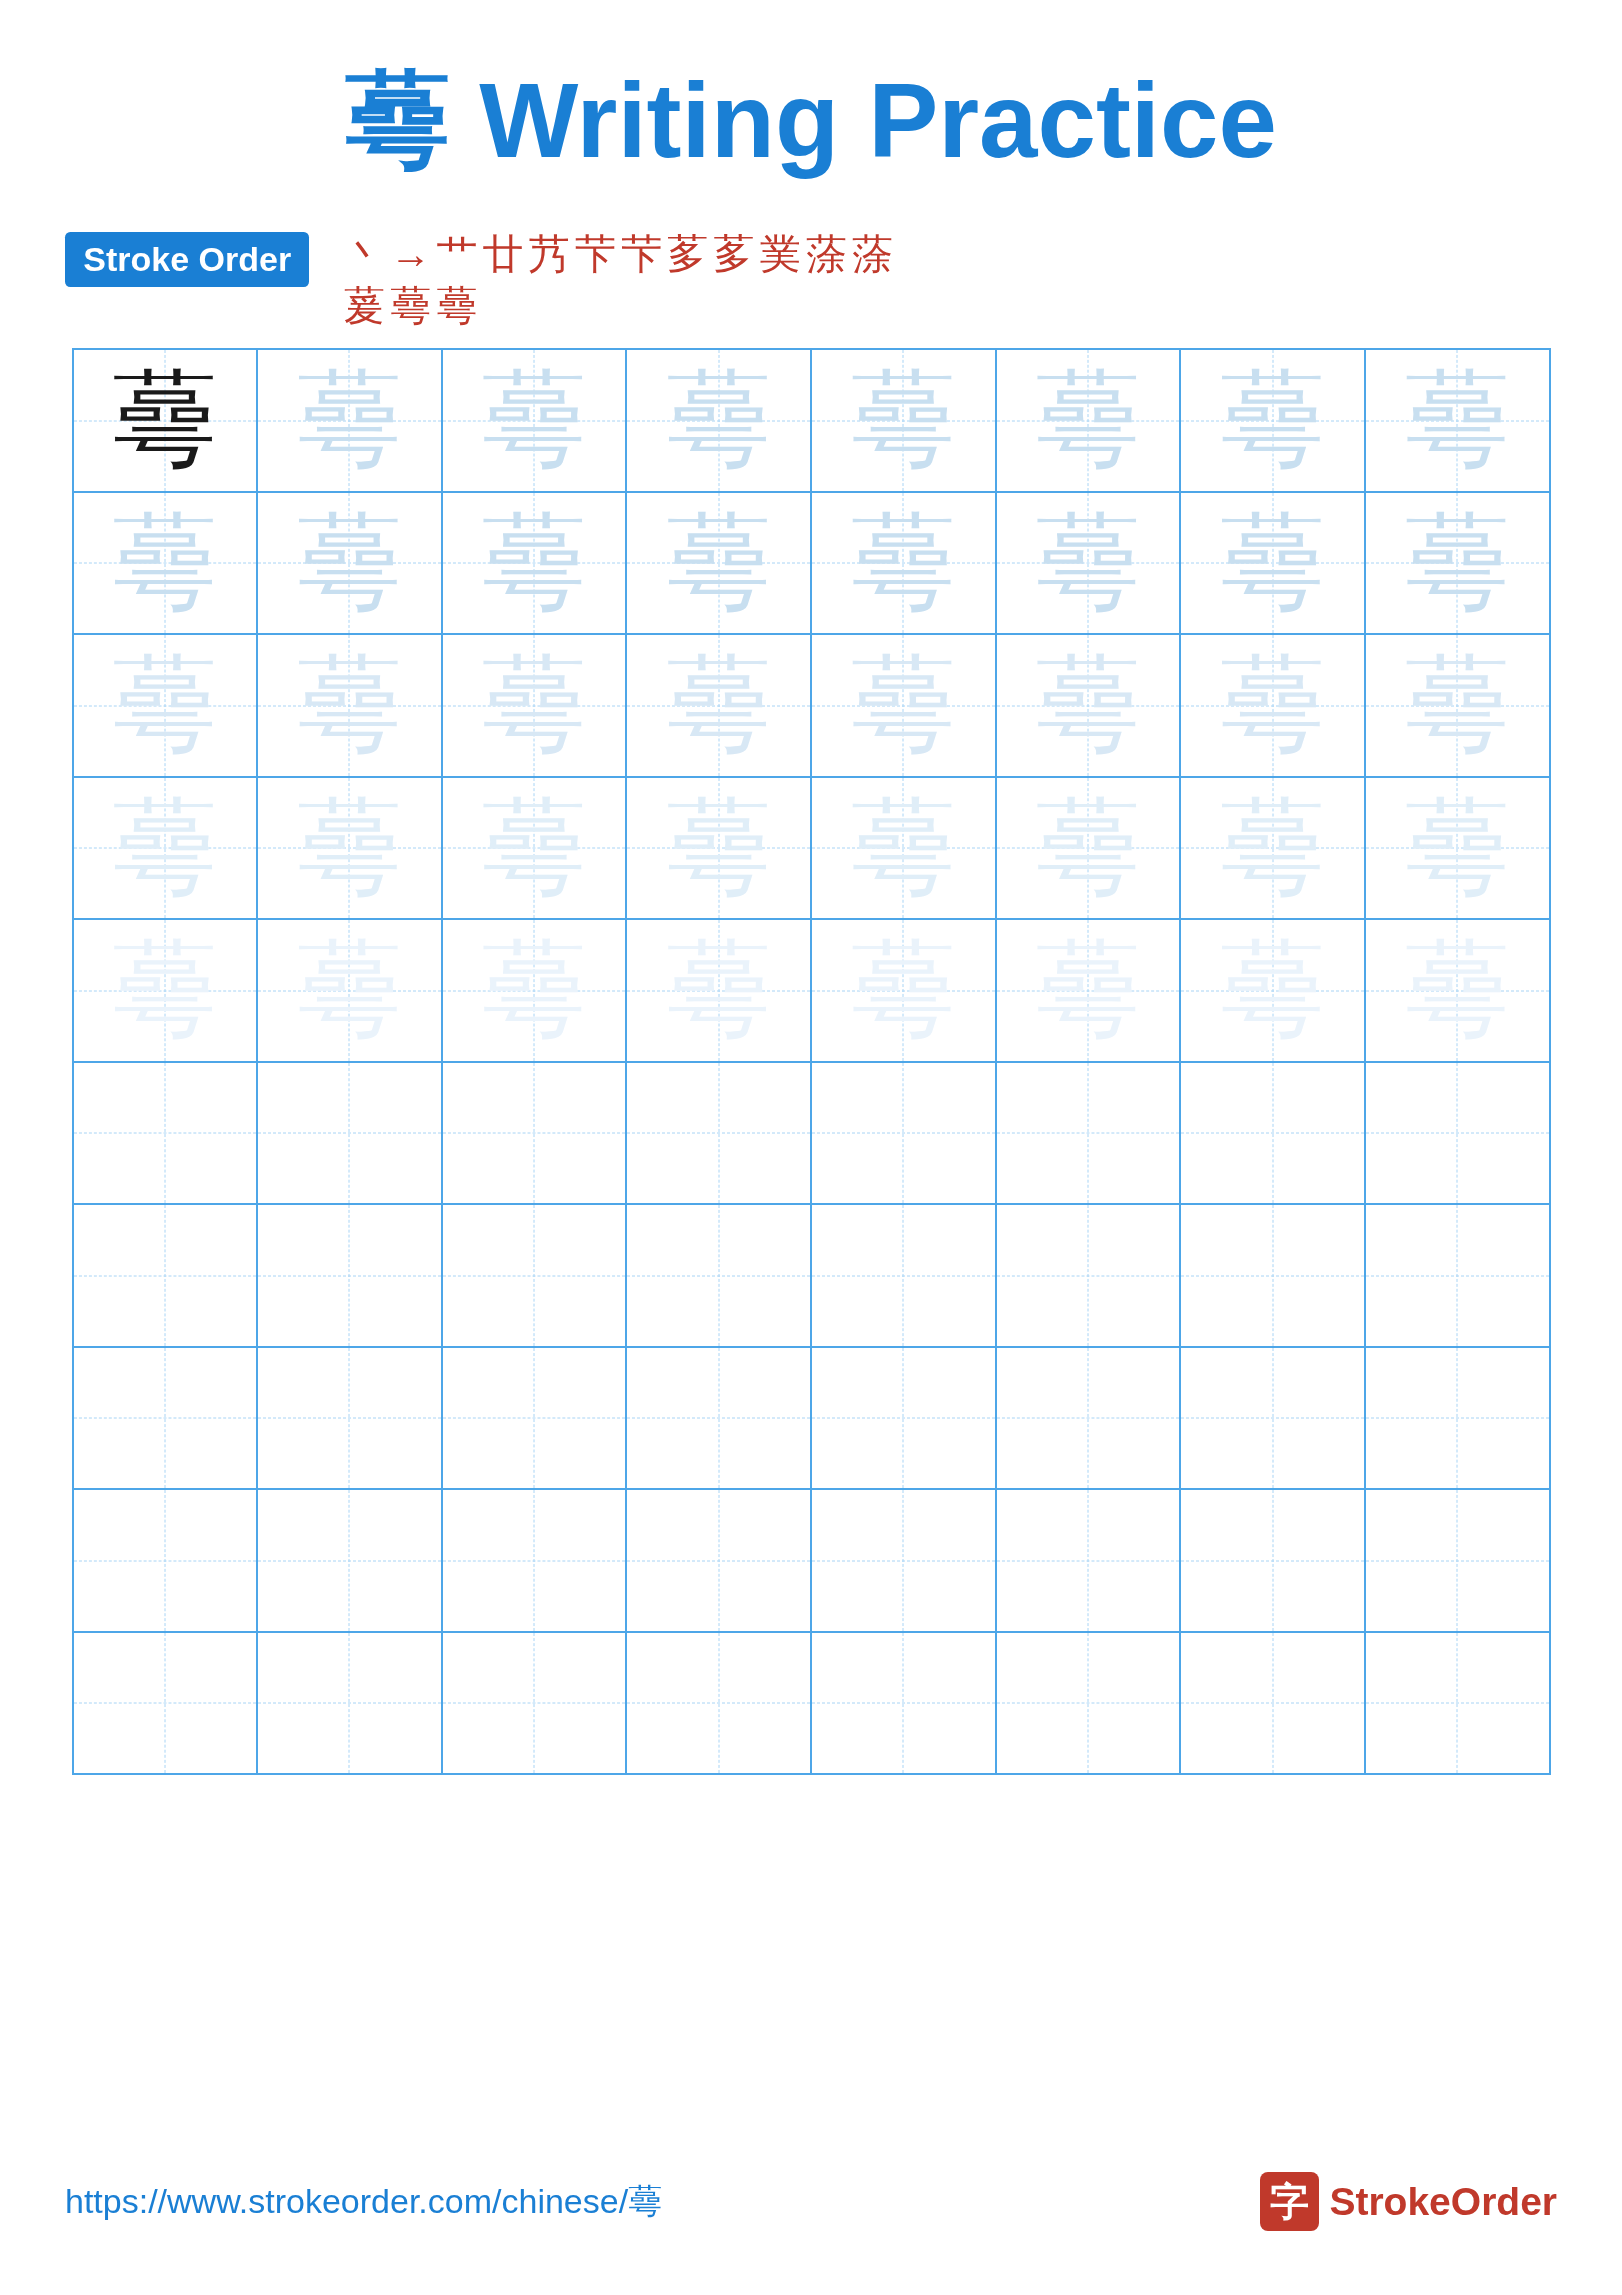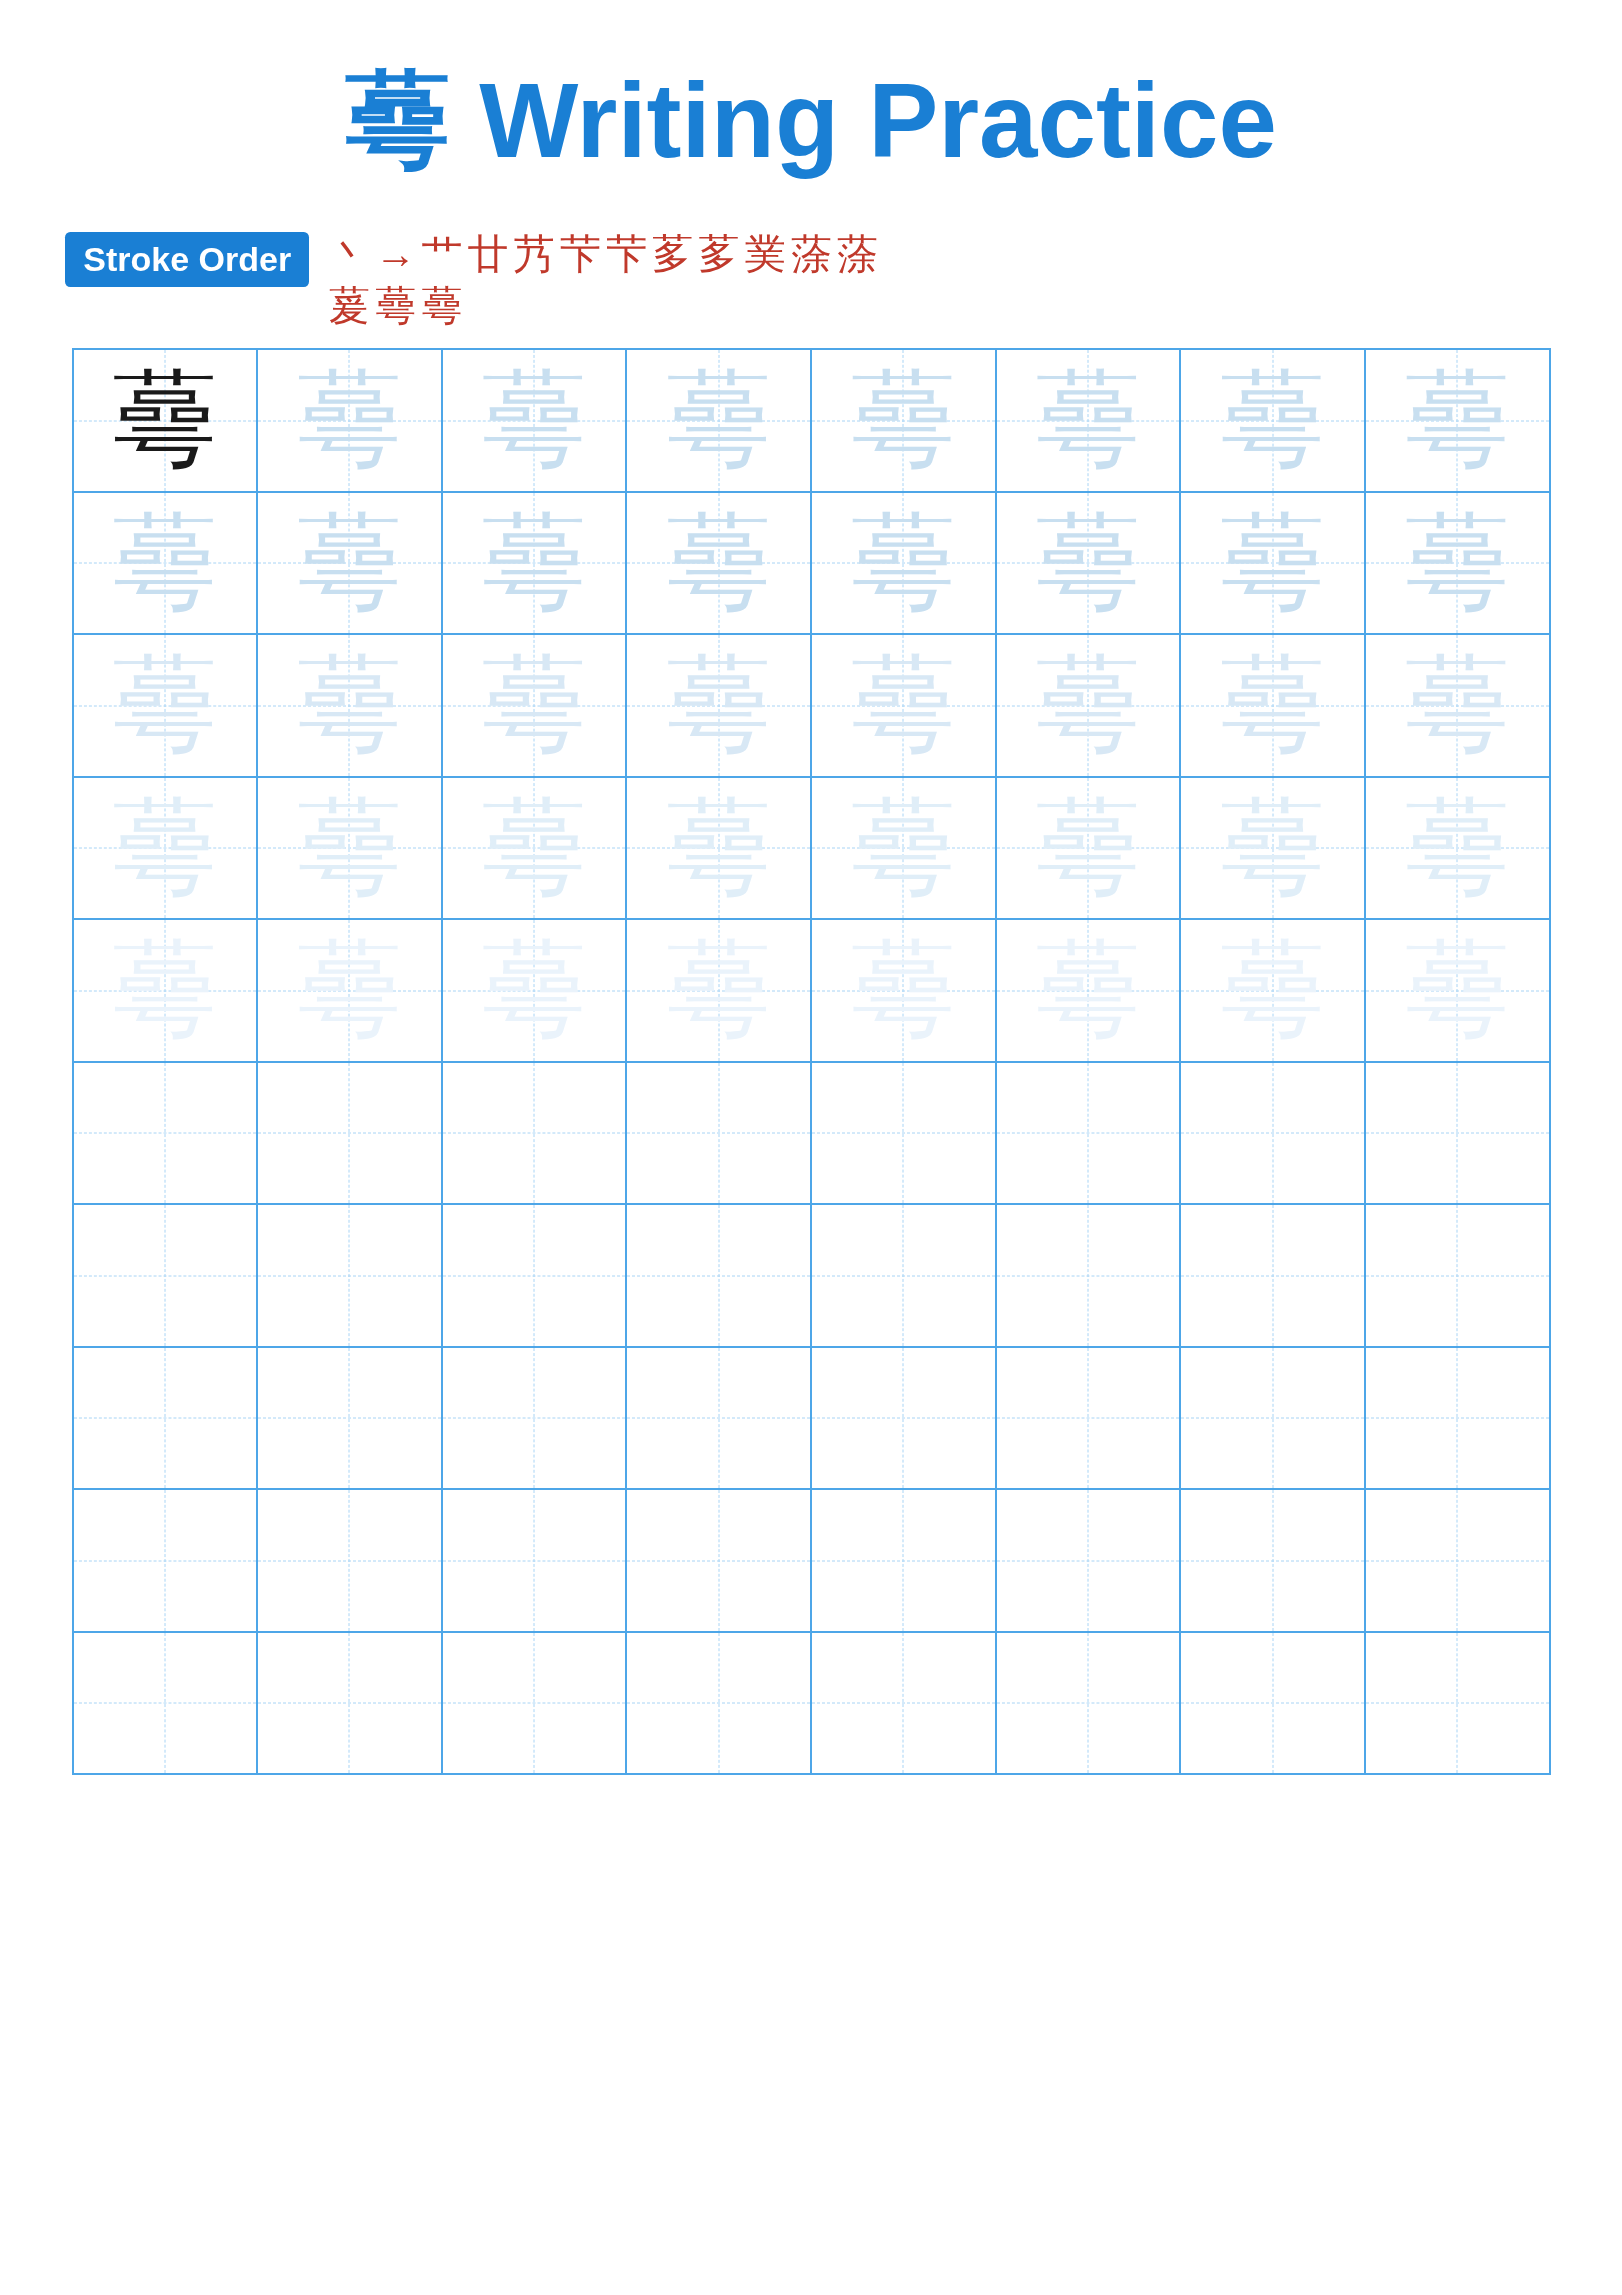--- a/index.html
+++ b/index.html
@@ -29,21 +29,21 @@
       margin-bottom: 39px;
       font-family: Arial, sans-serif;
     }
 
     
     .stroke-order-section {
       display: flex;
       align-items: flex-start;
       flex-wrap: wrap;
       margin-bottom: 19.6px;
-      gap: 0;
+      gap: 15px;
     }
 
     .stroke-order-badge {
       background: #1a7fd4;
       color: #fff;
       font-size: 34px;
       font-family: Arial, sans-serif;
       font-weight: bold;
       padding: 7.9px 18.3px;
       border-radius: 5.2px;
@@ -396,15 +396,26 @@
     <div class="grid-cell"></div>
     <div class="grid-cell"></div>
     <div class="grid-cell"></div>
     <div class="grid-cell"></div>
     <div class="grid-cell"></div>
     <div class="grid-cell"></div>
     <div class="grid-cell"></div>
 
   </div>
 
+  <div class="footer">
+    <div class="footer-url">https://www.strokeorder.com/chinese/蕚</div>
+    <div class="footer-logo">
+      <div class="footer-logo-icon">
+        <span>字</span>
+      </div>
+      <div class="footer-logo-text">
+        <span>Stroke</span><span style="color:#c0392b">Order</span>
+      </div>
+    </div>
+  </div>
 
 </div>
 
 
 </body></html>

